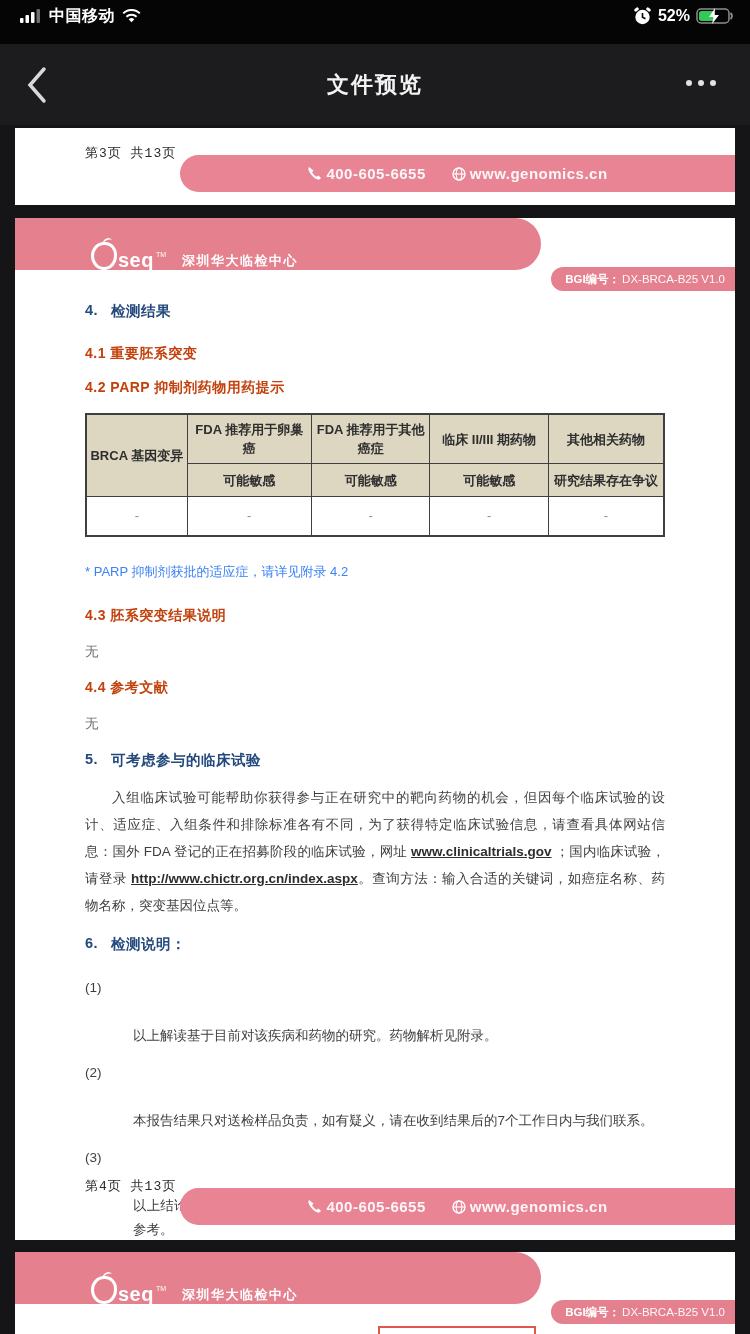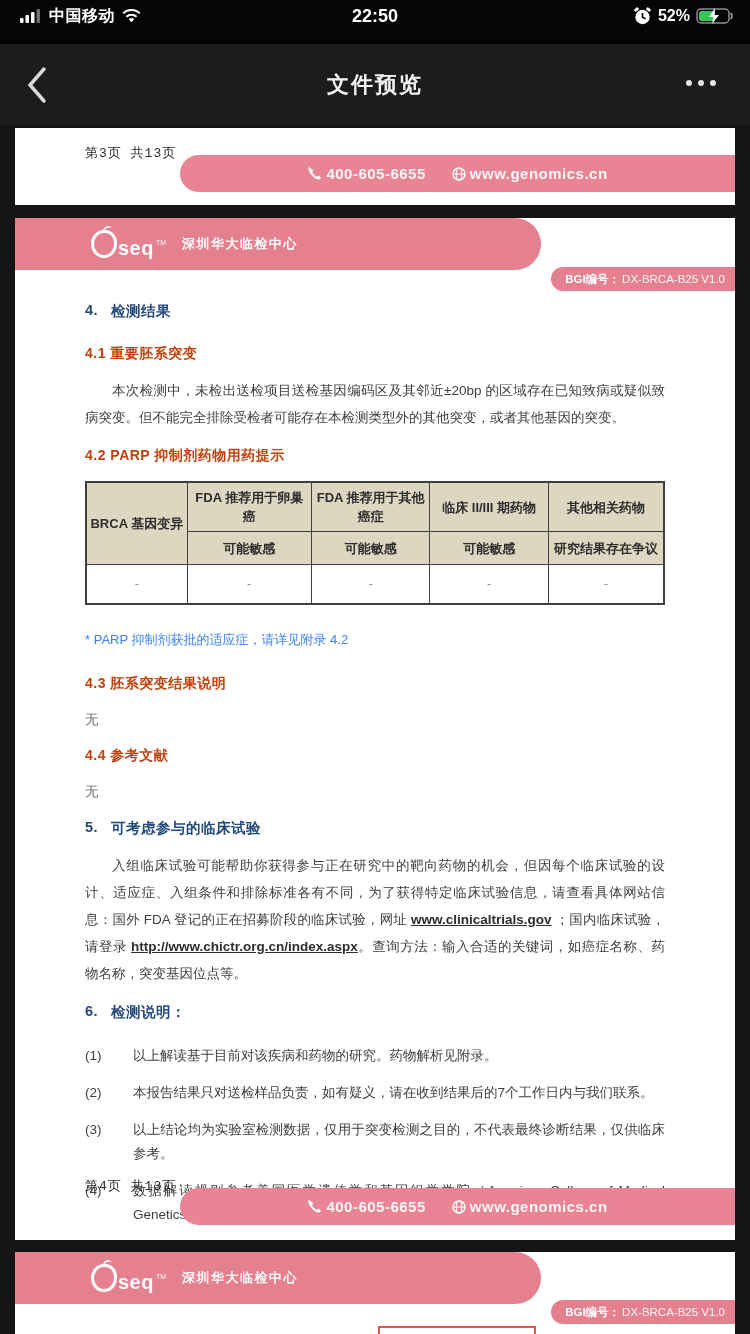--- a/index.html
+++ b/index.html
@@ -23,21 +23,21 @@
   .nav-more .dot { width:6px; height:6px; border-radius:50%; background:#e3e3e3; }
 
   
   .viewport { position:relative; height:1209px; background:#151517; overflow:hidden; padding-top:3px; }
   .page { position:relative; width:720px; margin-left:15px; background:#ffffff; overflow:hidden; }
   .frag-top { height:77px; }
   .page-main { height:1022px; margin-top:13px; }
   .frag-bottom { height:82px; margin-top:12px; }
 
   
-  .hdr-band { position:absolute; top:0; left:0; width:526px; height:52px; background:#e5808f; border-radius:0 26px 26px 0; display:flex; align-items:center; padding-left:76px; }
+  .hdr-band { position:absolute; top:0; left:0; width:526px; height:52px; background:#e5808f; border-radius:0 26px 26px 0; display:flex; align-items:flex-end; padding-left:76px; }
   .logo { display:flex; align-items:flex-end; color:#fff; }
   .logo-o { width:26px; height:28px; border:3px solid #fff; border-radius:50% 45% 50% 50%; position:relative; }
   .logo-o::before { content:""; position:absolute; top:-7px; left:9px; width:10px; height:8px; border-top:2px solid #fff; border-radius:50%; transform:rotate(-25deg); }
   .logo-seq { font-size:20px; font-weight:700; letter-spacing:.5px; margin-left:1px; line-height:20px; }
   .logo-tm { font-size:7px; margin:0 0 12px 2px; }
   .org-name { margin-left:16px; font-size:13px; font-weight:700; color:#fff; letter-spacing:1.5px; }
   .hdr-badge { position:absolute; top:49px; right:0; height:24px; background:#e5808f; border-radius:12px 0 0 12px; display:flex; align-items:center; padding:0 10px 0 14px; color:#fff; font-size:11.5px; white-space:nowrap; }
   .badge-label { font-weight:700; }
   .badge-value { font-weight:400; margin-left:2px; color:rgba(255,255,255,.95); }
 
@@ -64,21 +64,21 @@
   table.parp th { background:#ddd6c0; font-weight:700; color:#2e2e2e; font-size:13px; padding:5px 3px; line-height:19px; }
   table.parp .sub-th { height:33px; }
   table.parp td { height:39px; color:#8f8f8f; font-size:13px; background:#fff; }
   .note-line { margin-top:26px; color:#3b82f6; font-size:13px; }
 
   .doc-link { font-weight:700; text-decoration:underline; color:#2d2d2d; }
 
   .notes { margin-top:22px; }
   .note-item { display:flex; line-height:24px; margin-bottom:13px; }
   .note-num { width:30px; flex:0 0 30px; color:#3e3e3e; }
-  .note-text { flex:1; margin-left:18px; text-align:justify; }
+  .note-text { flex:1; margin-left:18px; text-align:justify;margin-top:48px; }
 
   
   .red-box { position:absolute; left:363px; top:74px; width:158px; height:14px; border:2px solid #e0584b; background:#fff; }
 </style>
 </head>
 <body>
 
 <div class="phone">
 
   <div class="status-bar">
@@ -89,21 +89,20 @@
         <rect x="11" y="3" width="3.5" height="11" rx="1" fill="#fff"></rect>
         <rect x="16.5" y="0" width="3.5" height="14" rx="1" fill="#6d6d72"></rect>
       </svg>
       <span class="sb-carrier">中国移动</span>
       <svg width="19" height="14" viewBox="0 0 19 14">
         <path d="M9.5 13.2 L12.3 10.2 A4.3 4.3 0 0 0 6.7 10.2 Z" fill="#fff"></path>
         <path d="M4.4 7.8 A7.4 7.4 0 0 1 14.6 7.8" stroke="#fff" stroke-width="2" fill="none"></path>
         <path d="M1.2 4.4 A11.8 11.8 0 0 1 17.8 4.4" stroke="#fff" stroke-width="2" fill="none"></path>
       </svg>
     </div>
-    <div class="sb-time">22:50</div>
     <div class="sb-right">
       <svg width="19" height="19" viewBox="0 0 19 19">
         <circle cx="9.5" cy="10" r="7.2" fill="#fff"></circle>
         <rect x="1" y="1" width="5" height="3" rx="1.5" transform="rotate(-40 3.5 2.5)" fill="#fff"></rect>
         <rect x="13" y="1" width="5" height="3" rx="1.5" transform="rotate(40 15.5 2.5)" fill="#fff"></rect>
         <path d="M9.5 6 L9.5 10.3 L12.5 11.8" stroke="#050505" stroke-width="1.6" fill="none"></path>
       </svg>
       <span class="sb-percent">52%</span>
       <svg width="38" height="18" viewBox="0 0 38 18">
         <rect x="1" y="2" width="32" height="14" rx="4" stroke="#8e8e93" stroke-width="1.5" fill="none"></rect>
@@ -161,21 +160,20 @@
         <span class="badge-value">DX-BRCA-B25 V1.0</span>
       </div>
 
       <div class="content">
         <div class="sec-head">
           <span class="sec-num">4.</span>
           <span>检测结果</span>
         </div>
 
         <div class="sub-head mt24">4.1 重要胚系突变</div>
-        <p class="body-p mt14">本次检测中，未检出送检项目送检基因编码区及其邻近±20bp 的区域存在已知致病或疑似致病突变。但不能完全排除受检者可能存在本检测类型外的其他突变，或者其他基因的突变。</p>
 
         <div class="sub-head mt16">4.2 PARP 抑制剂药物用药提示</div>
 
         <table class="parp">
           <tbody>
             <tr>
               <th rowspan="2" style="width:17.5%">BRCA 基因变异</th>
               <th style="width:21.5%">FDA 推荐用于卵巢癌</th>
               <th style="width:20.5%">FDA 推荐用于其他癌症</th>
               <th style="width:20.5%">临床 II/III 期药物</th>

